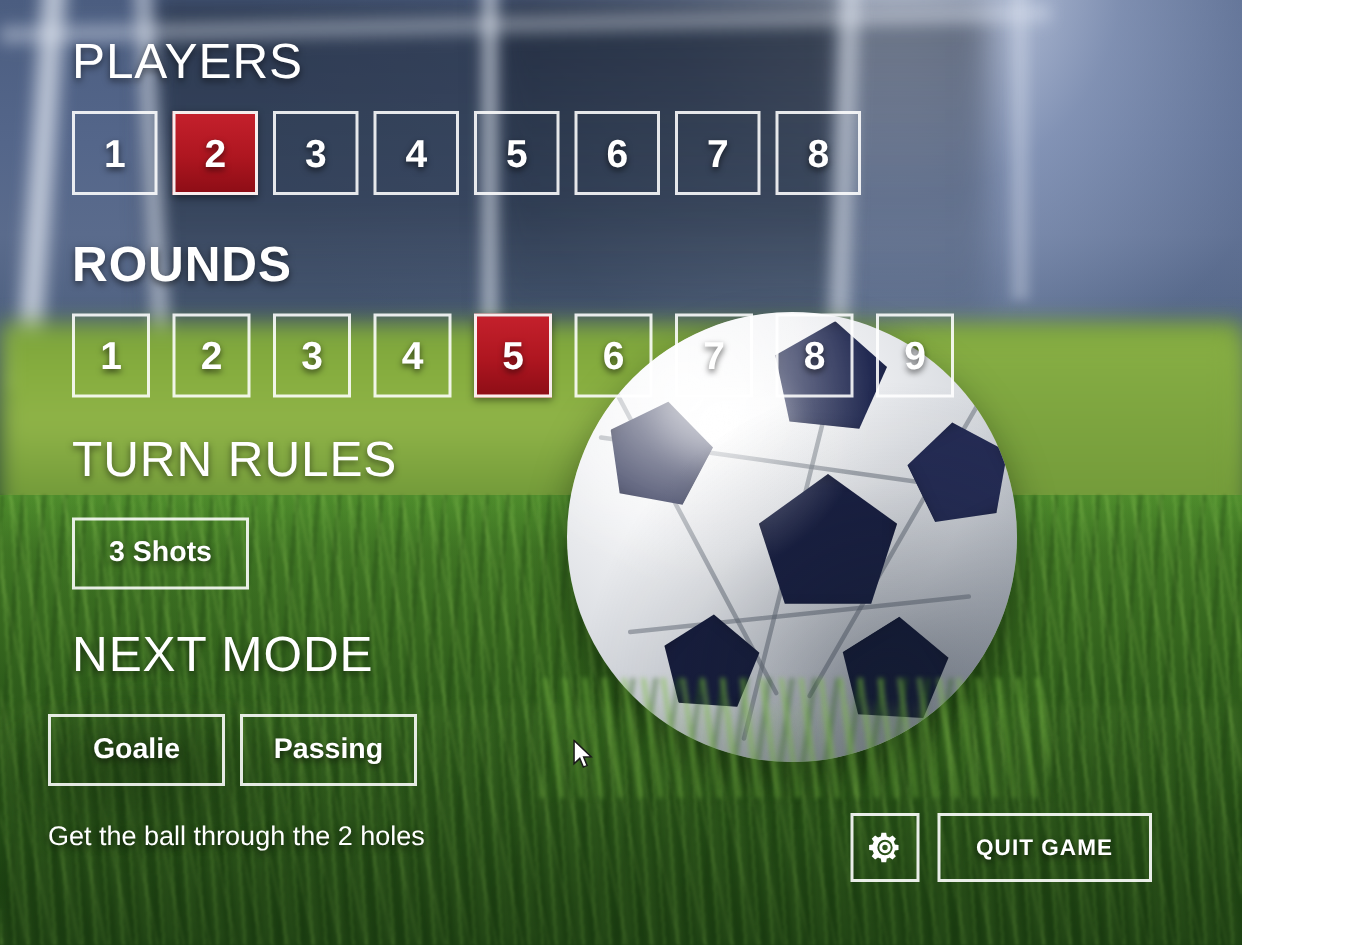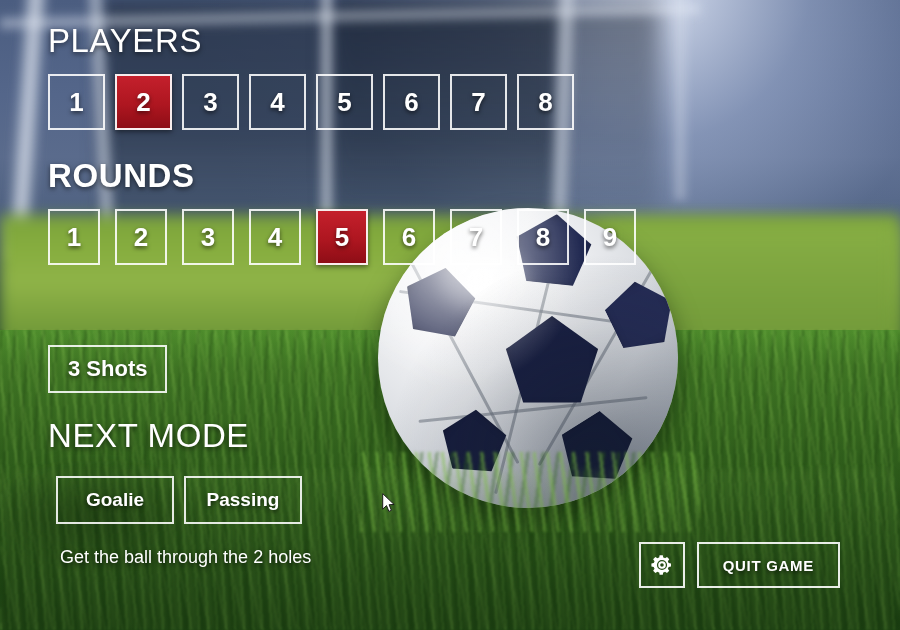--- a/index.html
+++ b/index.html
@@ -6,21 +6,21 @@
 
   html, body {
     width: 900px;
     height: 630px;
     overflow: hidden;
     font-family: "Liberation Sans", sans-serif;
   }
 
   #screen {
     position: relative;
-    width: 900px;
+    width: 828px;
     height: 630px;
     overflow: hidden;
     background: #3b82f6;
   }
 
   
   .bg-layer { position: absolute; inset: 0; }
 
   
   .bg-sky {
@@ -187,32 +187,32 @@
 
   .num-chip { font-size: 26px; }
 
   #players-row  { position: absolute; left: 48px; top: 74px; }
   #players-row .num-chip { width: 57px; height: 56px; margin-right: 10px; }
 
   #rounds-row   { position: absolute; left: 48px; top: 209px; }
   #rounds-row .num-chip { width: 52px; height: 56px; margin-right: 15px; }
 
   #turnrules-row { position: absolute; left: 48px; top: 345px; }
-  #turnrules-row .txt-chip { height: 48px; padding: 0 18px; font-size: 22px; margin-right: 10px; min-width: 118px; }
-
-  #gamemode-row { position: absolute; left: 56px; top: 476px; }
+  #turnrules-row .txt-chip { height: 48px; padding: 0 18px; font-size: 19px; margin-right: 10px; min-width: 118px; }
+
+  #gamemode-row { position: absolute; left: 32px; top: 476px; }
   #gamemode-row .txt-chip { height: 48px; padding: 0 18px; font-size: 19px; margin-right: 10px; min-width: 118px; }
 
   #t-players   { position: absolute; left: 48px; top: 24px; }
   #t-rounds    { position: absolute; left: 48px; top: 159px; font-weight: bold; }
   #t-turnrules { position: absolute; left: 48px; top: 289px; }
   #t-gamemode  { position: absolute; left: 48px; top: 419px; }
 
   #mode-desc {
-    position: absolute; left: 60px; top: 547px;
+    position: absolute; left: 32px; top: 547px;
     color: #ffffff; font-size: 18px; font-weight: 400;
     text-shadow: 0 2px 5px rgba(0,0,0,0.65);
   }
 
   
   #action-bar {
     position: absolute; right: 46px; top: 542px;
     display: flex; align-items: center;
   }
   .btn-settings {
@@ -304,20 +304,21 @@
       <div class="chip num-chip">2</div>
       <div class="chip num-chip">3</div>
       <div class="chip num-chip">4</div>
       <div class="chip num-chip selected">5</div>
       <div class="chip num-chip">6</div>
       <div class="chip num-chip">7</div>
       <div class="chip num-chip">8</div>
       <div class="chip num-chip">9</div>
     </div>
 
+    <div id="t-turnrules" class="section-title">TURN RULES</div>
     <div id="turnrules-row" class="chip-row">
       <div class="chip txt-chip">3 Shots</div>
     </div>
 
     <div id="t-gamemode" class="section-title">NEXT MODE</div>
     <div id="gamemode-row" class="chip-row">
       <div class="chip txt-chip">Goalie</div>
       <div class="chip txt-chip">Passing</div>
     </div>
 

